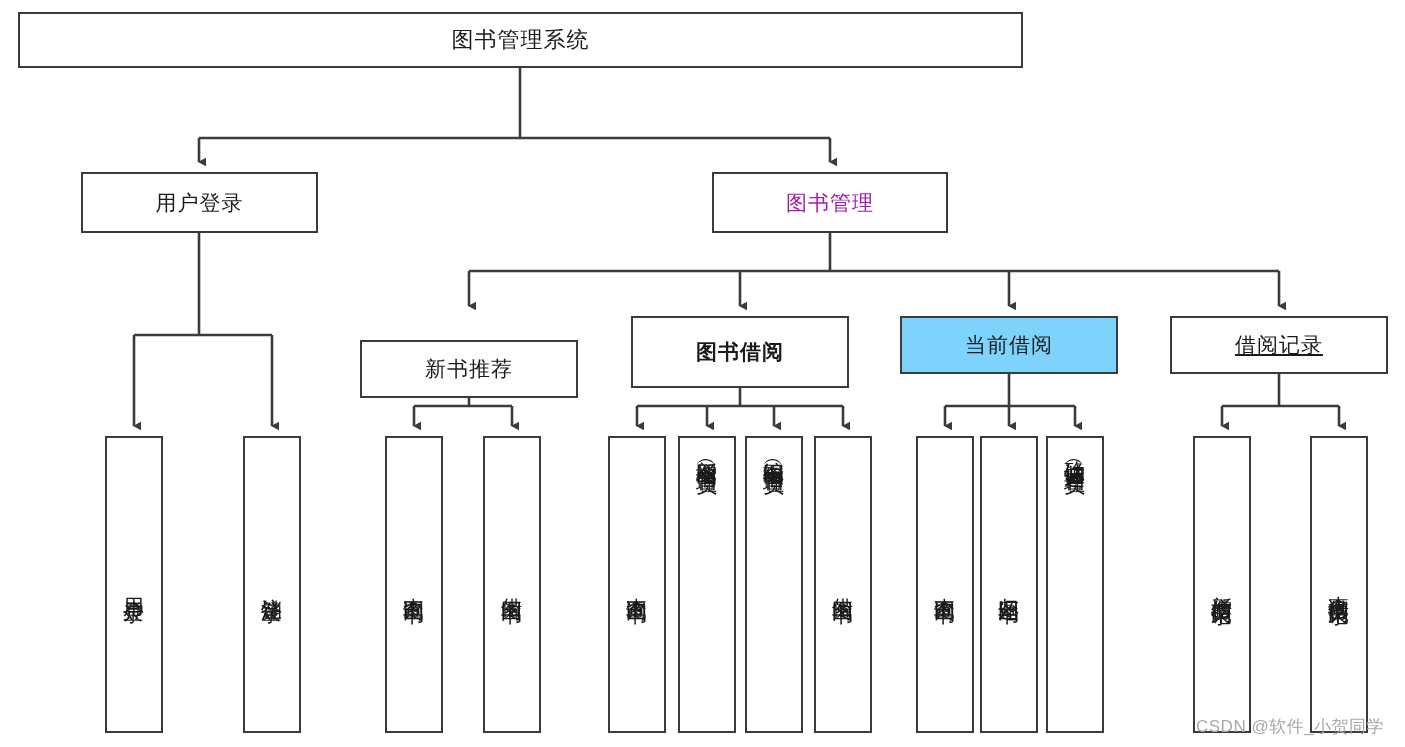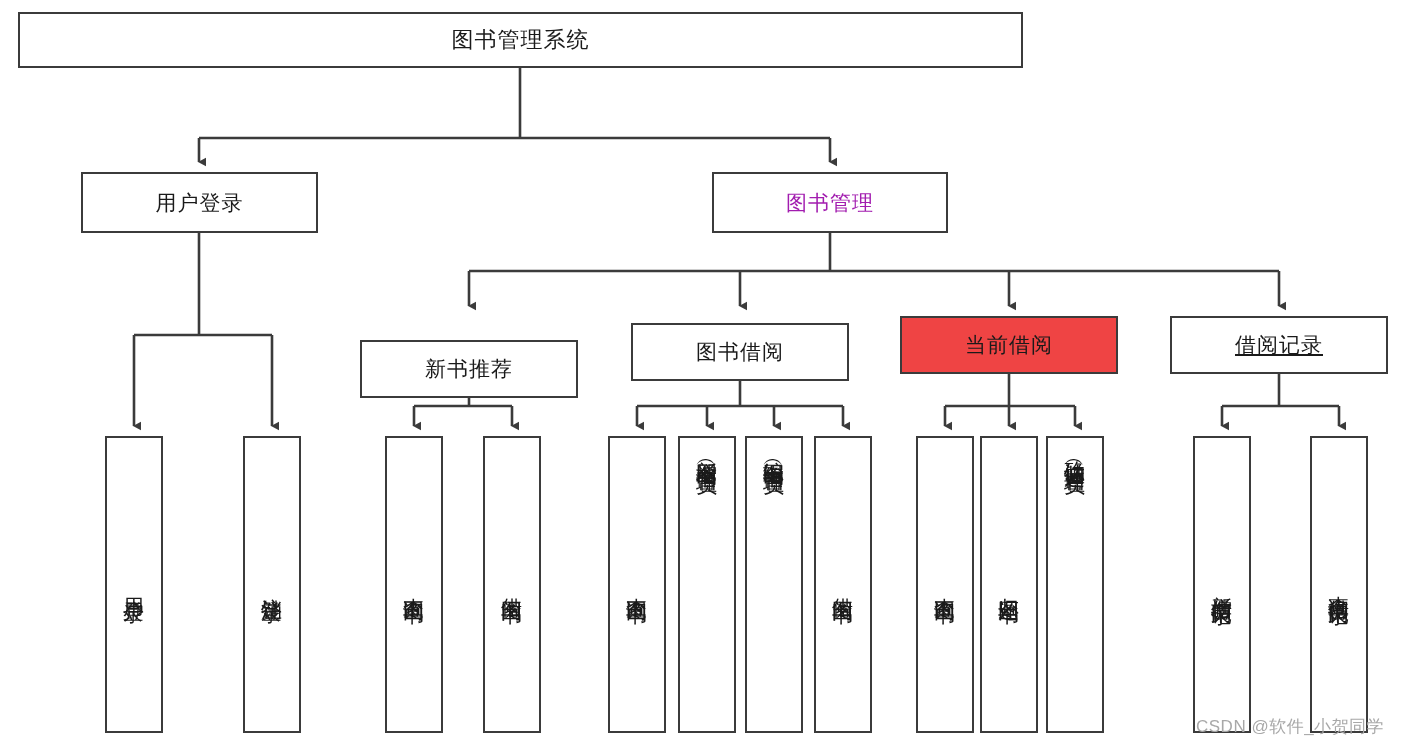--- a/index.html
+++ b/index.html
@@ -120,22 +120,22 @@
       <path d="M1339,406 L1339,426" marker-end="url(#arrowhead)"></path>
     </g>
   </svg>
 
   <div class="node horiz root" id="node-root" style="left: 18px; top: 12px; width: 1005px; height: 56px; border-color: rgb(59, 59, 59); background: rgb(255, 255, 255); color: rgb(26, 26, 26);">图书管理系统</div>
 
   <div class="node horiz" style="left: 81px; top: 172px; width: 237px; height: 61px; border-color: rgb(59, 59, 59); background: rgb(255, 255, 255); color: rgb(26, 26, 26);">用户登录</div>
   <div class="node horiz" style="left: 712px; top: 172px; width: 236px; height: 61px; border-color: rgb(59, 59, 59); background: rgb(255, 255, 255); color: #a21caf;">图书管理</div>
 
   <div class="node horiz" style="left: 360px; top: 324px; width: 218px; height: 58px; border-color: rgb(59, 59, 59); background: rgb(255, 255, 255); color: rgb(26, 26, 26); margin-top: 16px;">新书推荐</div>
-  <div class="node horiz" style="left: 631px; top: 323px; width: 218px; height: 58px; border-color: rgb(59, 59, 59); background: rgb(255, 255, 255); color: rgb(26, 26, 26);">图书借阅</div>
-  <div class="node horiz" style="left: 900px; top: 316px; width: 218px; height: 58px; border-color: rgb(59, 59, 59); background: #ef4444; color: rgb(26, 26, 26);">当前借阅</div>
+  <div class="node horiz" style="left: 631px; top: 316px; width: 218px; height: 72px; border-color: rgb(59, 59, 59); background: rgb(255, 255, 255); color: rgb(26, 26, 26); font-weight: bold;">图书借阅</div>
+  <div class="node horiz" style="left: 900px; top: 316px; width: 218px; height: 58px; border-color: rgb(59, 59, 59); background: #7dd3fc; color: rgb(26, 26, 26);">当前借阅</div>
   <div class="node horiz" style="left: 1170px; top: 316px; width: 218px; height: 58px; border-color: rgb(59, 59, 59); background: rgb(255, 255, 255); color: rgb(26, 26, 26); text-decoration: underline;">借阅记录</div>
 
   <div class="node vert" style="left: 105px; top: 436px; width: 58px; height: 297px; border-color: rgb(59, 59, 59); background: rgb(255, 255, 255); color: rgb(26, 26, 26);">用户登录</div>
   <div class="node vert" style="left: 243px; top: 436px; width: 58px; height: 297px; border-color: rgb(59, 59, 59); background: rgb(255, 255, 255); color: rgb(26, 26, 26);">注销登录</div>
   <div class="node vert" style="left: 385px; top: 436px; width: 58px; height: 297px; border-color: rgb(59, 59, 59); background: rgb(255, 255, 255); color: rgb(26, 26, 26);">查询图书</div>
   <div class="node vert" style="left: 483px; top: 436px; width: 58px; height: 297px; border-color: rgb(59, 59, 59); background: rgb(255, 255, 255); color: rgb(26, 26, 26);">借阅图书</div>
   <div class="node vert" style="left: 608px; top: 436px; width: 58px; height: 297px; border-color: rgb(59, 59, 59); background: rgb(255, 255, 255); color: rgb(26, 26, 26);">查询图书</div>
   <div class="node vert toppad" style="left: 678px; top: 436px; width: 58px; height: 297px; border-color: rgb(59, 59, 59); background: rgb(255, 255, 255); color: rgb(26, 26, 26);">新增图书（管理员）</div>
   <div class="node vert toppad" style="left: 745px; top: 436px; width: 58px; height: 297px; border-color: rgb(59, 59, 59); background: rgb(255, 255, 255); color: rgb(26, 26, 26);">编辑图书（管理员）</div>
   <div class="node vert" style="left: 814px; top: 436px; width: 58px; height: 297px; border-color: rgb(59, 59, 59); background: rgb(255, 255, 255); color: rgb(26, 26, 26);">借阅图书</div>

